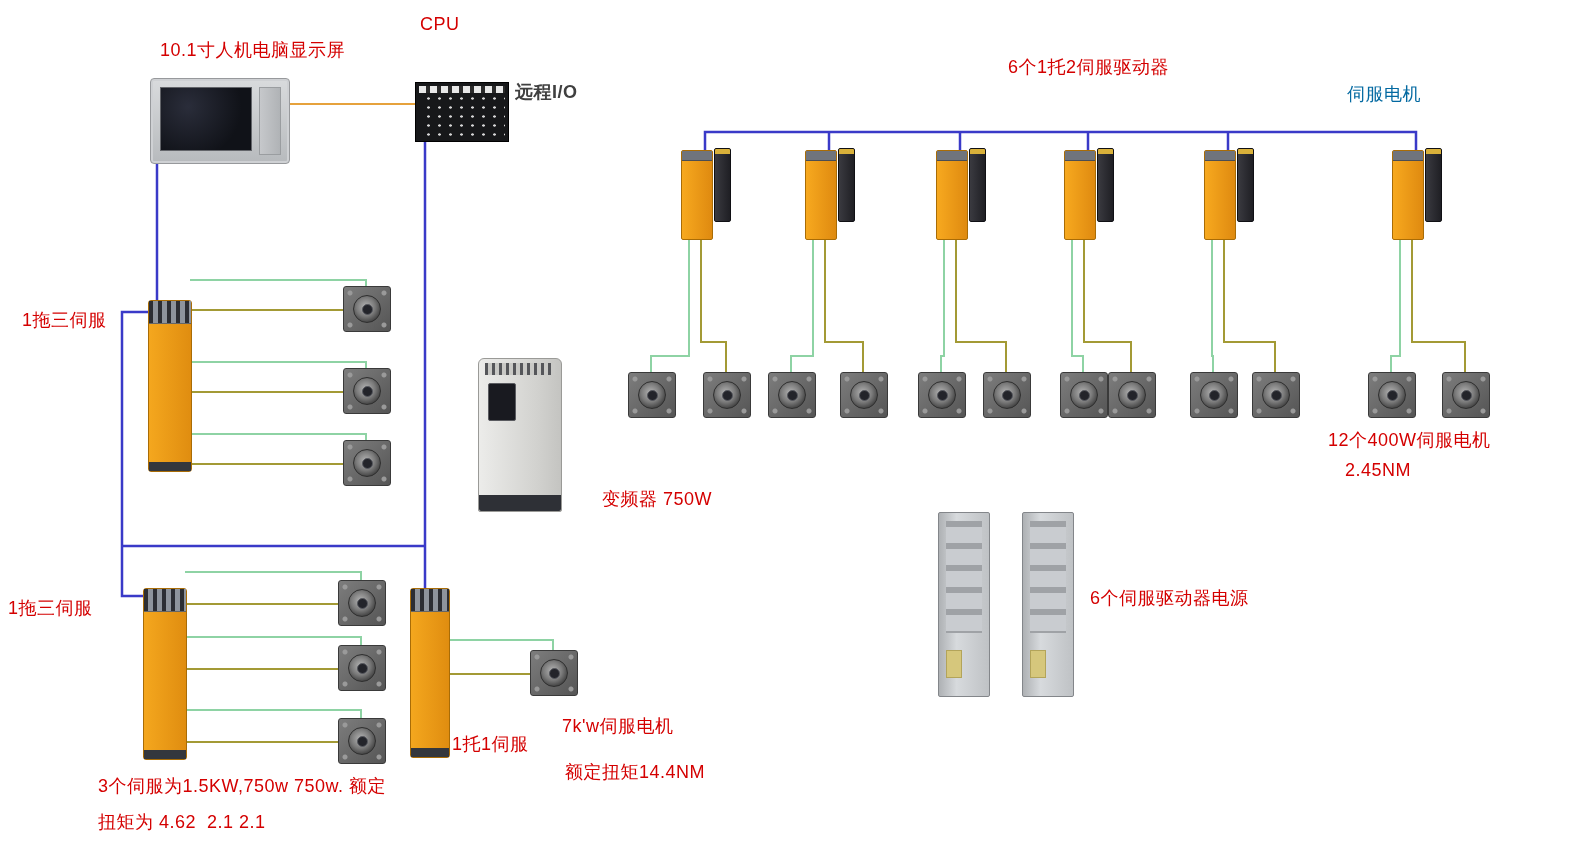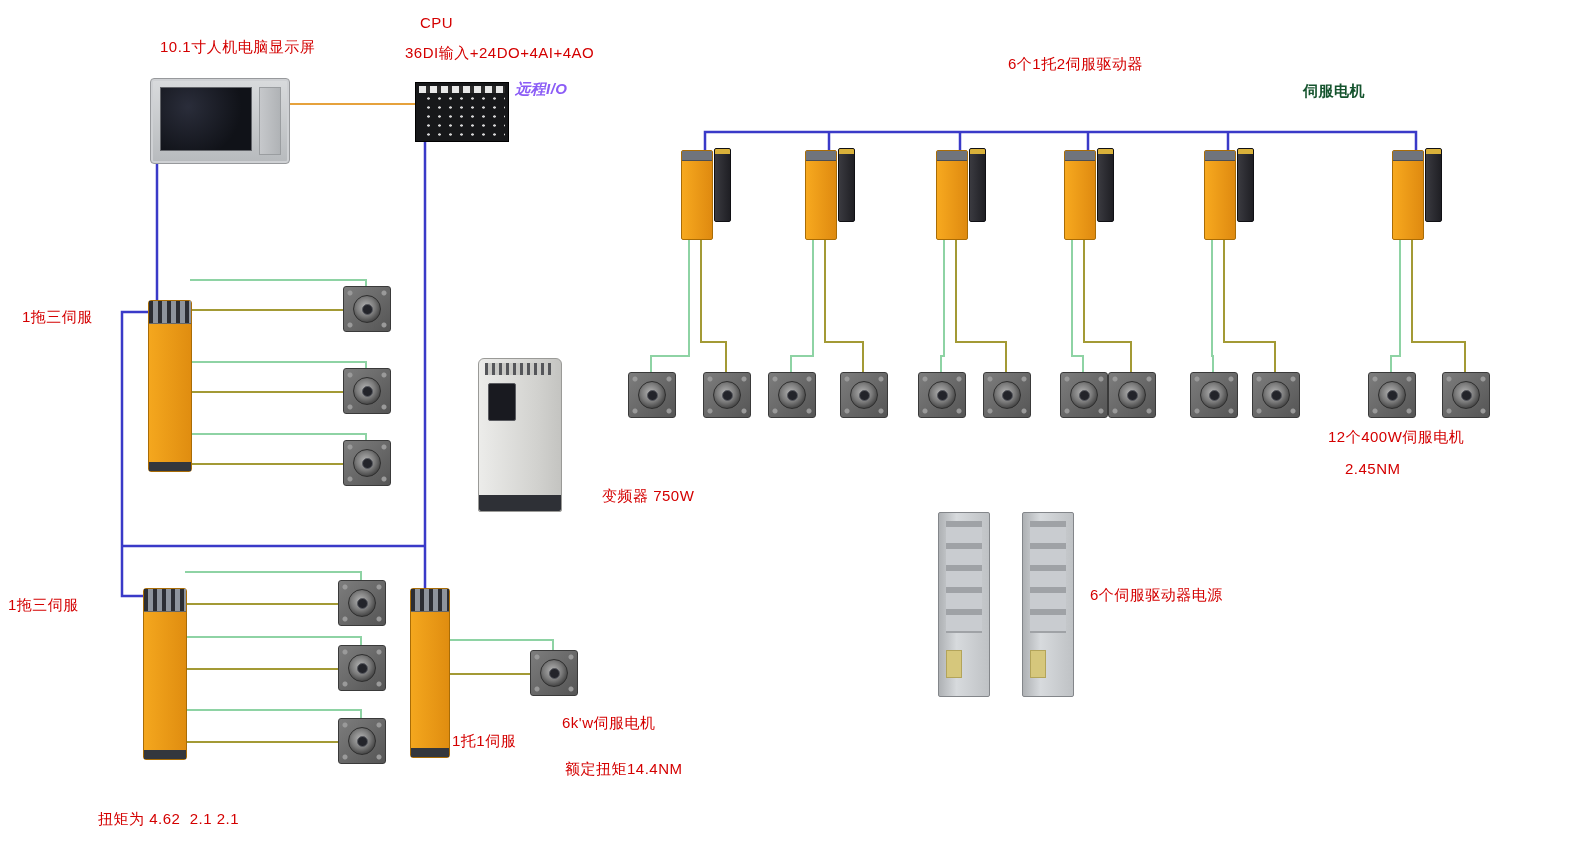--- a/index.html
+++ b/index.html
@@ -3,24 +3,24 @@
 <meta charset="utf-8">
 <style>
   html,body{margin:0;padding:0;background:#ffffff;}
   #canvas{
     position:relative;width:1575px;height:847px;background:#ffffff;overflow:hidden;
     font-family:"Liberation Sans","DejaVu Sans",sans-serif;
   }
   
   #wires{position:absolute;left:0;top:0;z-index:1;}
   
-  .lbl{position:absolute;z-index:3;font-size:15px;white-space:pre;letter-spacing:0.5px;}
+  .lbl{position:absolute;z-index:3;font-size:18px;white-space:pre;letter-spacing:0.5px;}
   .lbl.red{color:#d40000;}
-  .lbl.blue{color:#8b5cf6;font-weight:bold;font-style:italic;}
-  .lbl.slate{color:#14532d;font-weight:bold;}
+  .lbl.blue{color:#404040;font-weight:bold;}
+  .lbl.slate{color:#0369a1;font-weight:normal;margin-left:44px;}
   
   .cmp{position:absolute;z-index:2;}
   
   .motor{width:46px;height:44px;border:1px solid #3a3a3a;border-radius:3px;
     background:
       radial-gradient(circle at 6px 6px,#9a9a9a 2px,rgba(0,0,0,0) 3px),
       radial-gradient(circle at 40px 6px,#9a9a9a 2px,rgba(0,0,0,0) 3px),
       radial-gradient(circle at 6px 38px,#9a9a9a 2px,rgba(0,0,0,0) 3px),
       radial-gradient(circle at 40px 38px,#9a9a9a 2px,rgba(0,0,0,0) 3px),
       linear-gradient(135deg,#7d7d7d,#555555);}
@@ -157,28 +157,28 @@
 
   <div class="cmp inverter" style="left:478px;top:358px">
     <div class="inv-screen"></div>
   </div>
 
   <div class="cmp psu" style="left:938px;top:512px"></div>
   <div class="cmp psu" style="left:1022px;top:512px"></div>
 
   <div class="lbl red" style="left:160px;top:38px">10.1寸人机电脑显示屏</div>
   <div class="lbl red" style="left:420px;top:14px">CPU</div>
-  <div class="lbl red" style="left:405px;top:44px">36DI输入+24DO+4AI+4AO</div>
   <div class="lbl blue" style="left:515px;top:80px">远程I/O</div>
   <div class="lbl red" style="left:1008px;top:55px">6个1托2伺服驱动器</div>
   <div class="lbl slate" style="left:1303px;top:82px">伺服电机</div>
   <div class="lbl red" style="left:22px;top:308px">1拖三伺服</div>
   <div class="lbl red" style="left:8px;top:596px">1拖三伺服</div>
   <div class="lbl red" style="left:602px;top:487px">变频器 750W</div>
   <div class="lbl red" style="left:1328px;top:428px">12个400W伺服电机</div>
   <div class="lbl red" style="left:1345px;top:460px">2.45NM</div>
   <div class="lbl red" style="left:1090px;top:586px">6个伺服驱动器电源</div>
   <div class="lbl red" style="left:452px;top:732px">1托1伺服</div>
-  <div class="lbl red" style="left:562px;top:714px">6k'w伺服电机</div>
+  <div class="lbl red" style="left:562px;top:714px">7k'w伺服电机</div>
   <div class="lbl red" style="left:565px;top:760px">额定扭矩14.4NM</div>
+  <div class="lbl red" style="left:98px;top:774px">3个伺服为1.5KW,750w 750w. 额定</div>
   <div class="lbl red" style="left:98px;top:810px">扭矩为 4.62  2.1 2.1</div>
 
 </div>
 
 </body></html>

